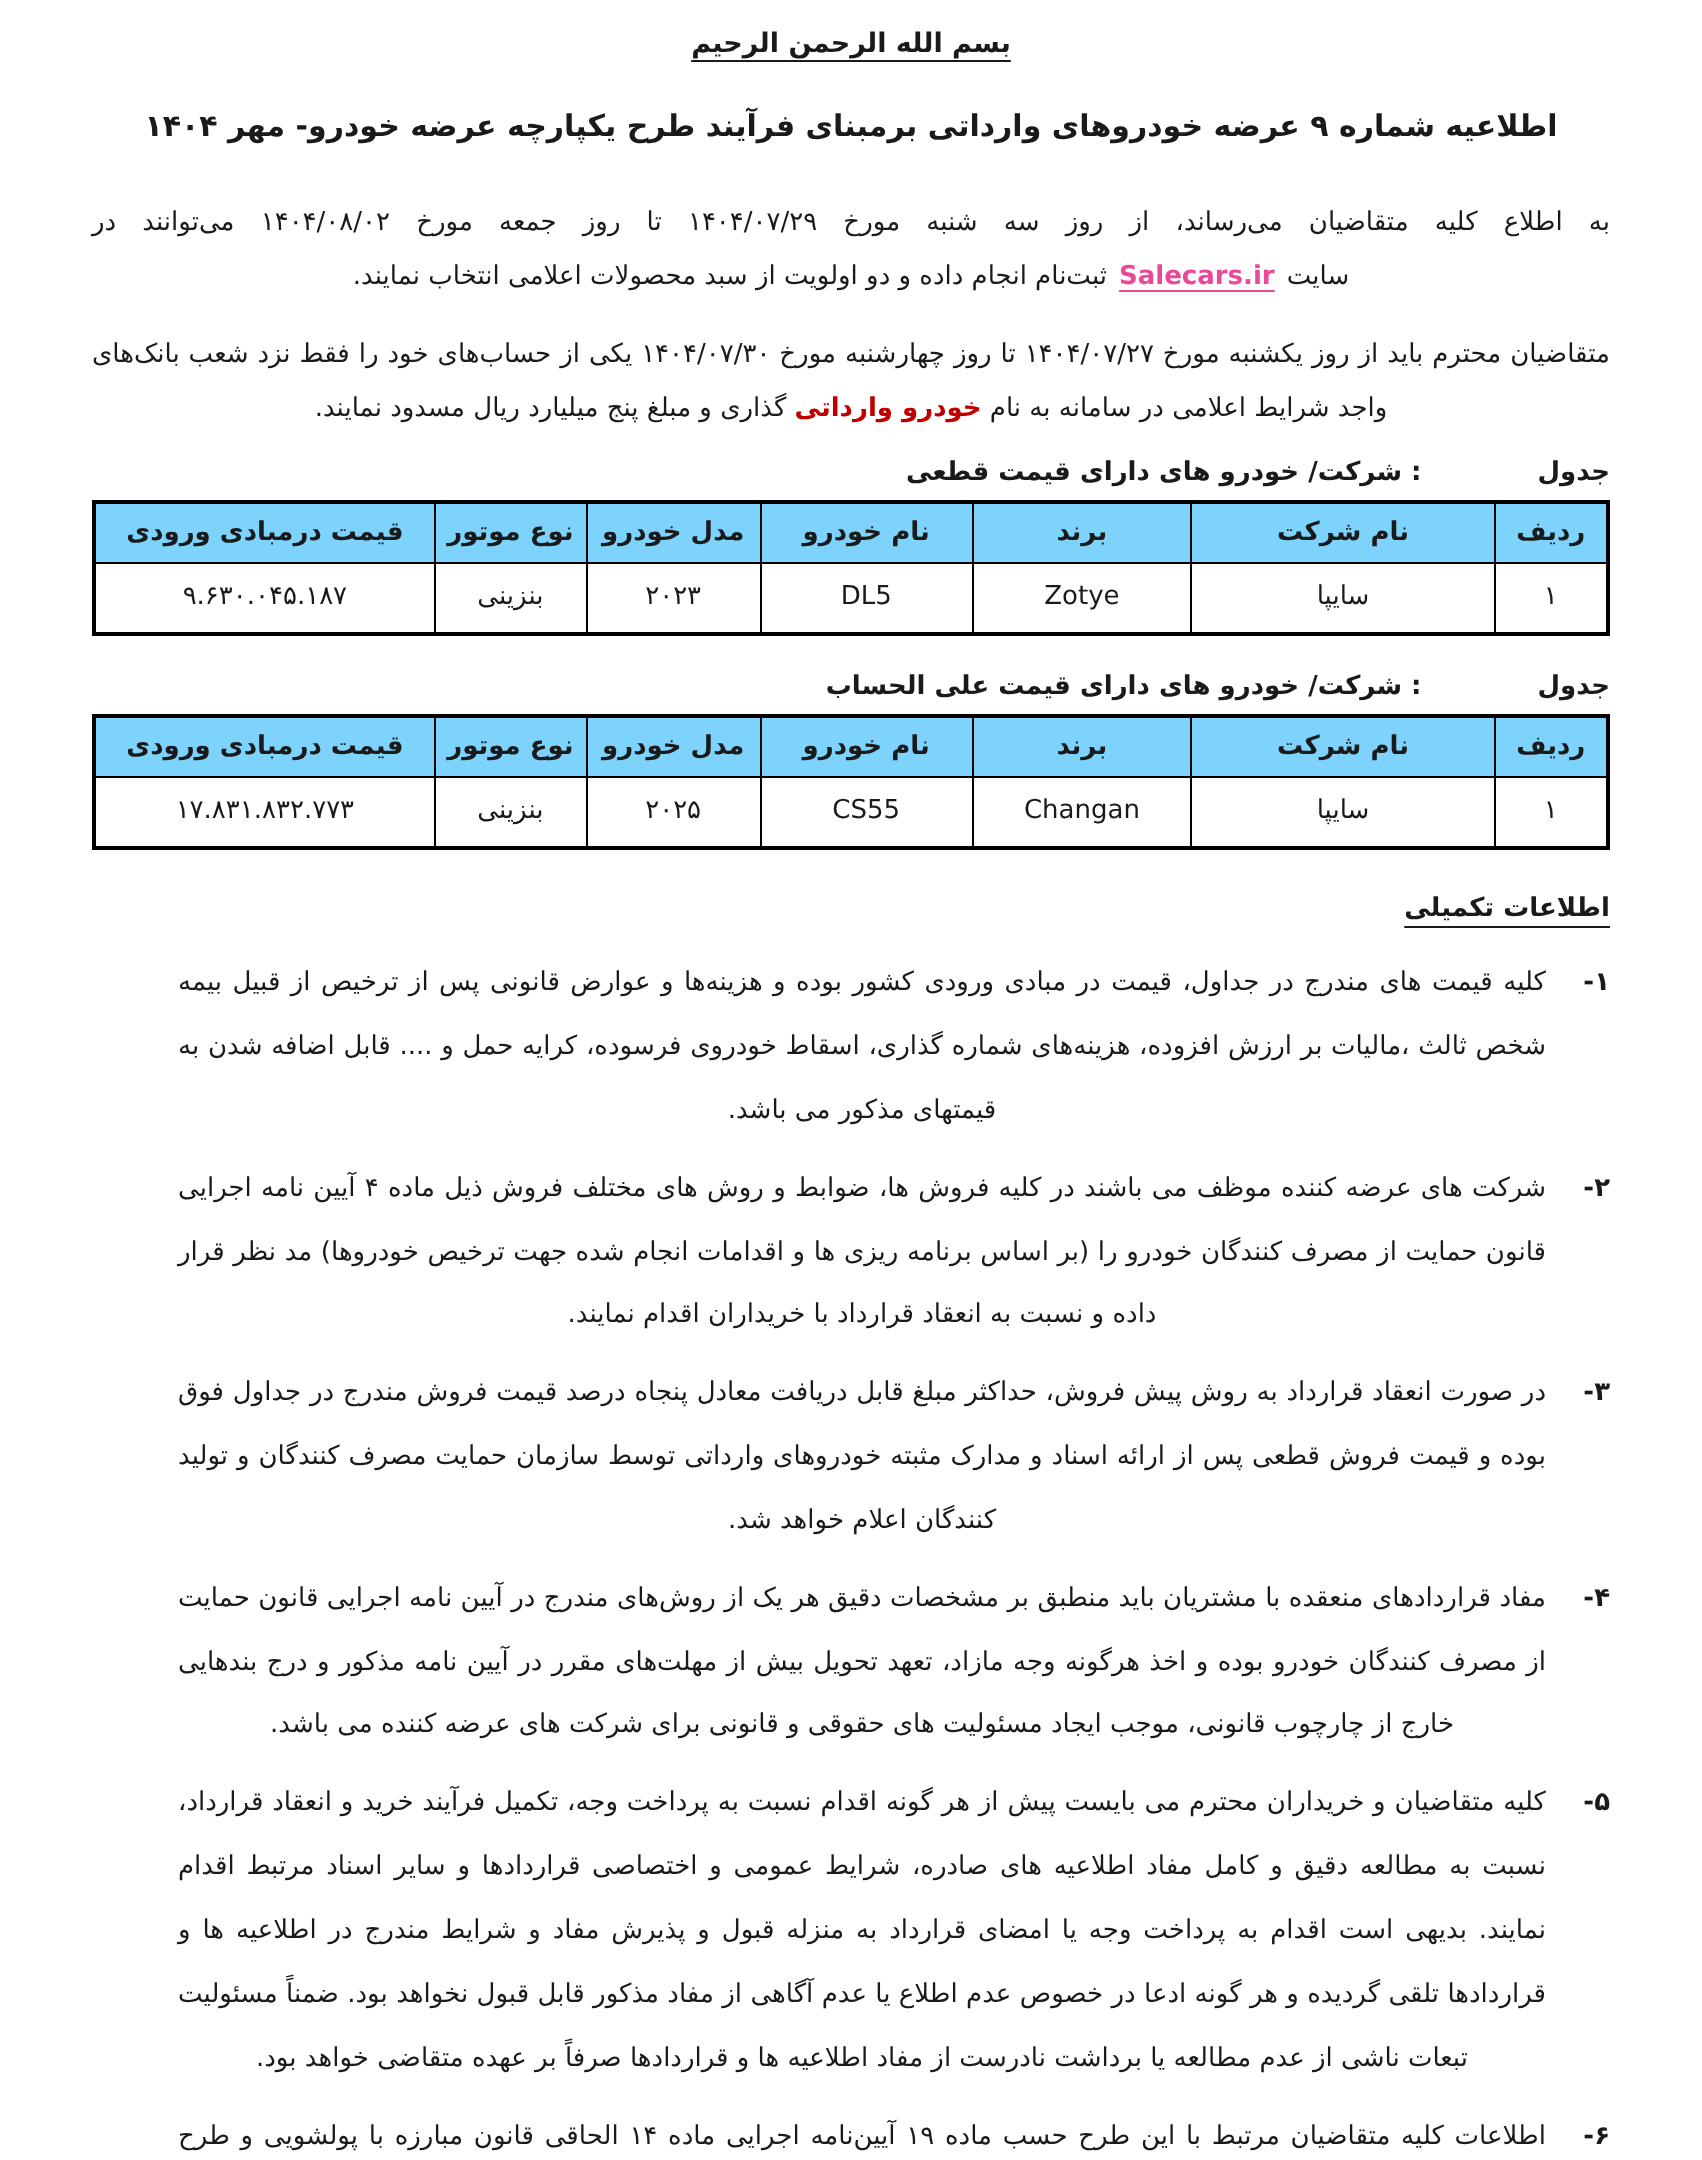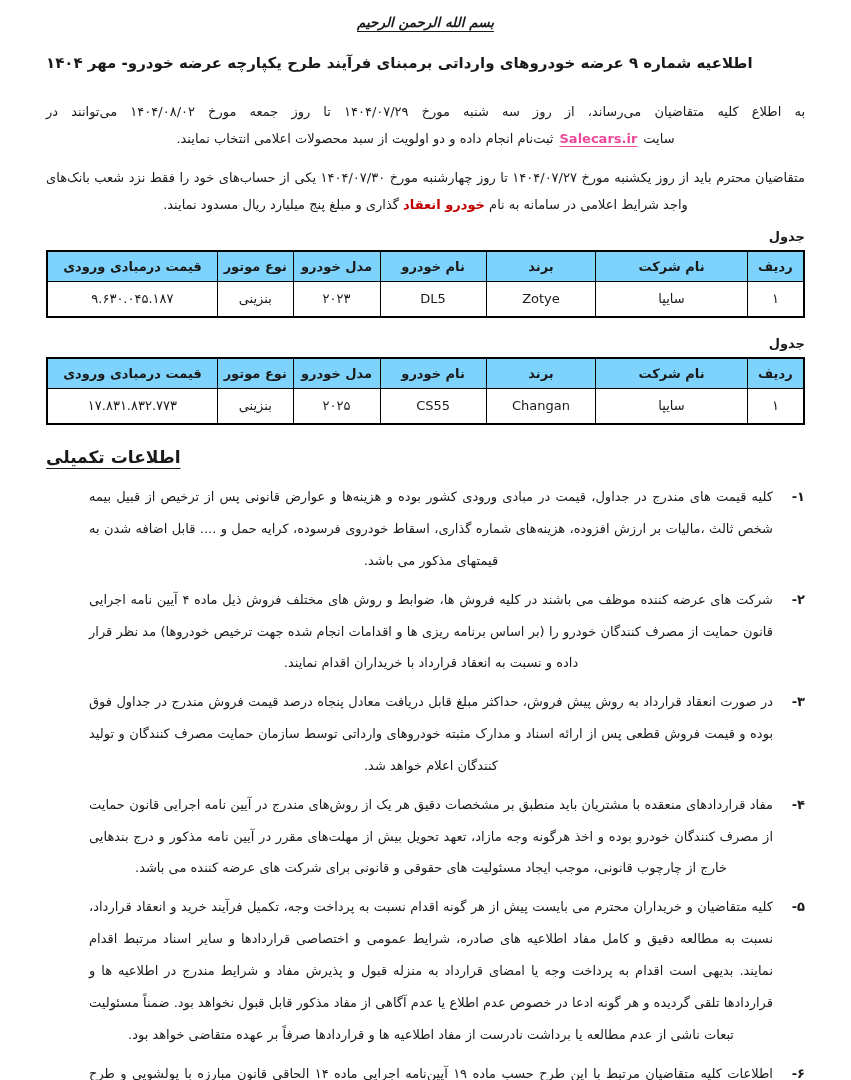--- a/index.html
+++ b/index.html
@@ -13,23 +13,23 @@
     font-family: "DejaVu Sans", "Liberation Sans", sans-serif;
     color: #1a1a1a;
     overflow: hidden;
   }
   .bismillah {
     text-align: center;
     font-weight: bold;
     font-size: 13.5px;
     margin-bottom: 24px;
   }
-  .bismillah span { text-decoration: underline; text-underline-offset: 4px; font-style: italic; }
+  .bismillah span { text-decoration: underline; text-underline-offset: 4px; }
   .doc-title {
-    text-align: left;
+    text-align: center;
     font-weight: bold;
     font-size: 15px;
     margin-bottom: 26px;
   }
   .para {
     font-size: 13px;
     line-height: 2.1;
     text-align: justify;
     text-align-last: center;
     margin-bottom: 11px;
@@ -76,23 +76,23 @@
     padding: 4px;
   }
   col.c-radif  { width: 7.5%; }
   col.c-co     { width: 20%; }
   col.c-brand  { width: 14.5%; }
   col.c-name   { width: 14%; }
   col.c-model  { width: 11.5%; }
   col.c-engine { width: 10%; }
   col.c-price  { width: 22.5%; }
   .section-heading {
-    text-align: left;
-    font-weight: bold;
-    font-size: 17px;
+    text-align: right;
+    font-weight: bold;
+    font-size: 13px;
     margin: 22px 0 14px 0;
   }
   .section-heading span { text-decoration: underline; text-underline-offset: 5px; }
   .item {
     display: flex;
     font-size: 13px;
     line-height: 2.45;
     margin-bottom: 7px;
   }
   .item .num {
@@ -110,26 +110,27 @@
 <body>
 
 <div class="bismillah">
   <span>بسم الله الرحمن الرحیم</span>
 </div>
 
 <div class="doc-title">اطلاعیه شماره ۹ عرضه خودروهای وارداتی برمبنای فرآیند طرح یکپارچه عرضه خودرو-  مهر ۱۴۰۴</div>
 
 <p class="para"><span>به اطلاع کلیه متقاضیان می‌رساند، از روز سه شنبه مورخ ۱۴۰۴/۰۷/۲۹ تا روز جمعه مورخ ۱۴۰۴/۰۸/۰۲ می‌توانند در سایت</span><a class="link" dir="ltr">Salecars.ir</a><span>ثبت‌نام انجام داده و دو اولویت از سبد محصولات اعلامی انتخاب نمایند.</span></p>
 
-<p class="para"><span>متقاضیان محترم باید از روز یکشنبه مورخ ۱۴۰۴/۰۷/۲۷ تا روز چهارشنبه مورخ ۱۴۰۴/۰۷/۳۰  یکی از حساب‌های خود را فقط نزد شعب بانک‌های واجد شرایط اعلامی در سامانه  به نام </span><span class="red-text">خودرو انعقاد</span><span> گذاری و مبلغ پنج میلیارد ریال مسدود نمایند.</span></p>
+<p class="para"><span>متقاضیان محترم باید از روز یکشنبه مورخ ۱۴۰۴/۰۷/۲۷ تا روز چهارشنبه مورخ ۱۴۰۴/۰۷/۳۰  یکی از حساب‌های خود را فقط نزد شعب بانک‌های واجد شرایط اعلامی در سامانه  به نام </span><span class="red-text">خودرو وارداتی</span><span> گذاری و مبلغ پنج میلیارد ریال مسدود نمایند.</span></p>
 
 <div class="table-block">
   <div class="table-caption">
     <span>جدول</span>
     <span class="cap-gap"></span>
+    <span>: شرکت/ خودرو های دارای قیمت قطعی</span>
   </div>
   <table class="cars">
     <colgroup>
       <col class="c-radif">
         <col class="c-co">
         <col class="c-brand">
         <col class="c-name">
         <col class="c-model">
         <col class="c-engine">
         <col class="c-price">
@@ -156,20 +157,21 @@
         <td>۹.۶۳۰.۰۴۵.۱۸۷</td>
       </tr>
     </tbody>
   </table>
 </div>
 
 <div class="table-block">
   <div class="table-caption">
     <span>جدول</span>
     <span class="cap-gap"></span>
+    <span>: شرکت/ خودرو های دارای قیمت علی الحساب</span>
   </div>
   <table class="cars">
     <colgroup>
       <col class="c-radif">
         <col class="c-co">
         <col class="c-brand">
         <col class="c-name">
         <col class="c-model">
         <col class="c-engine">
         <col class="c-price">

